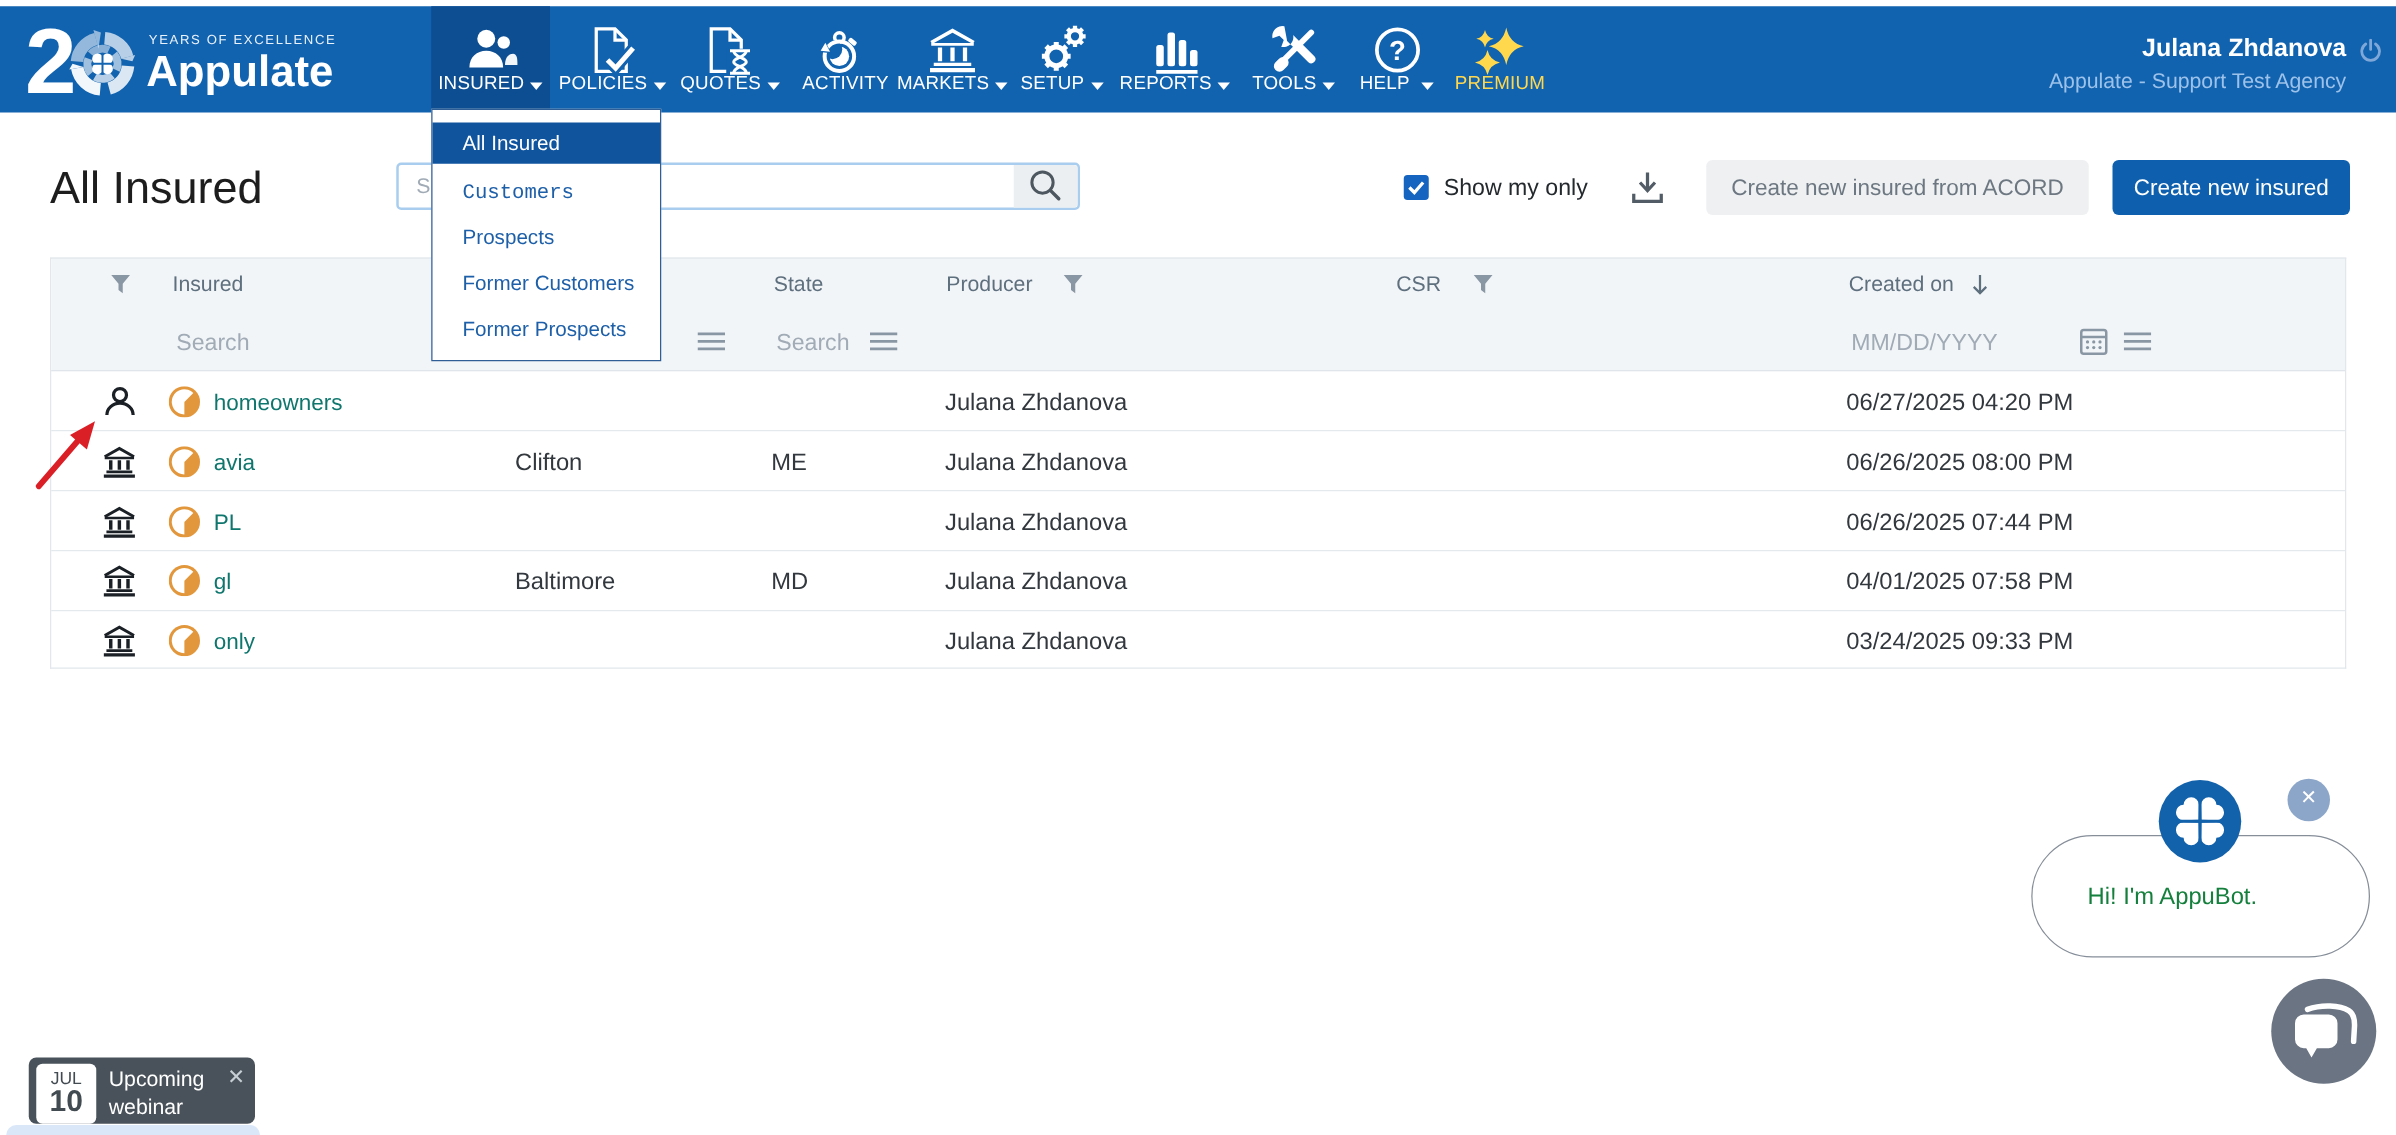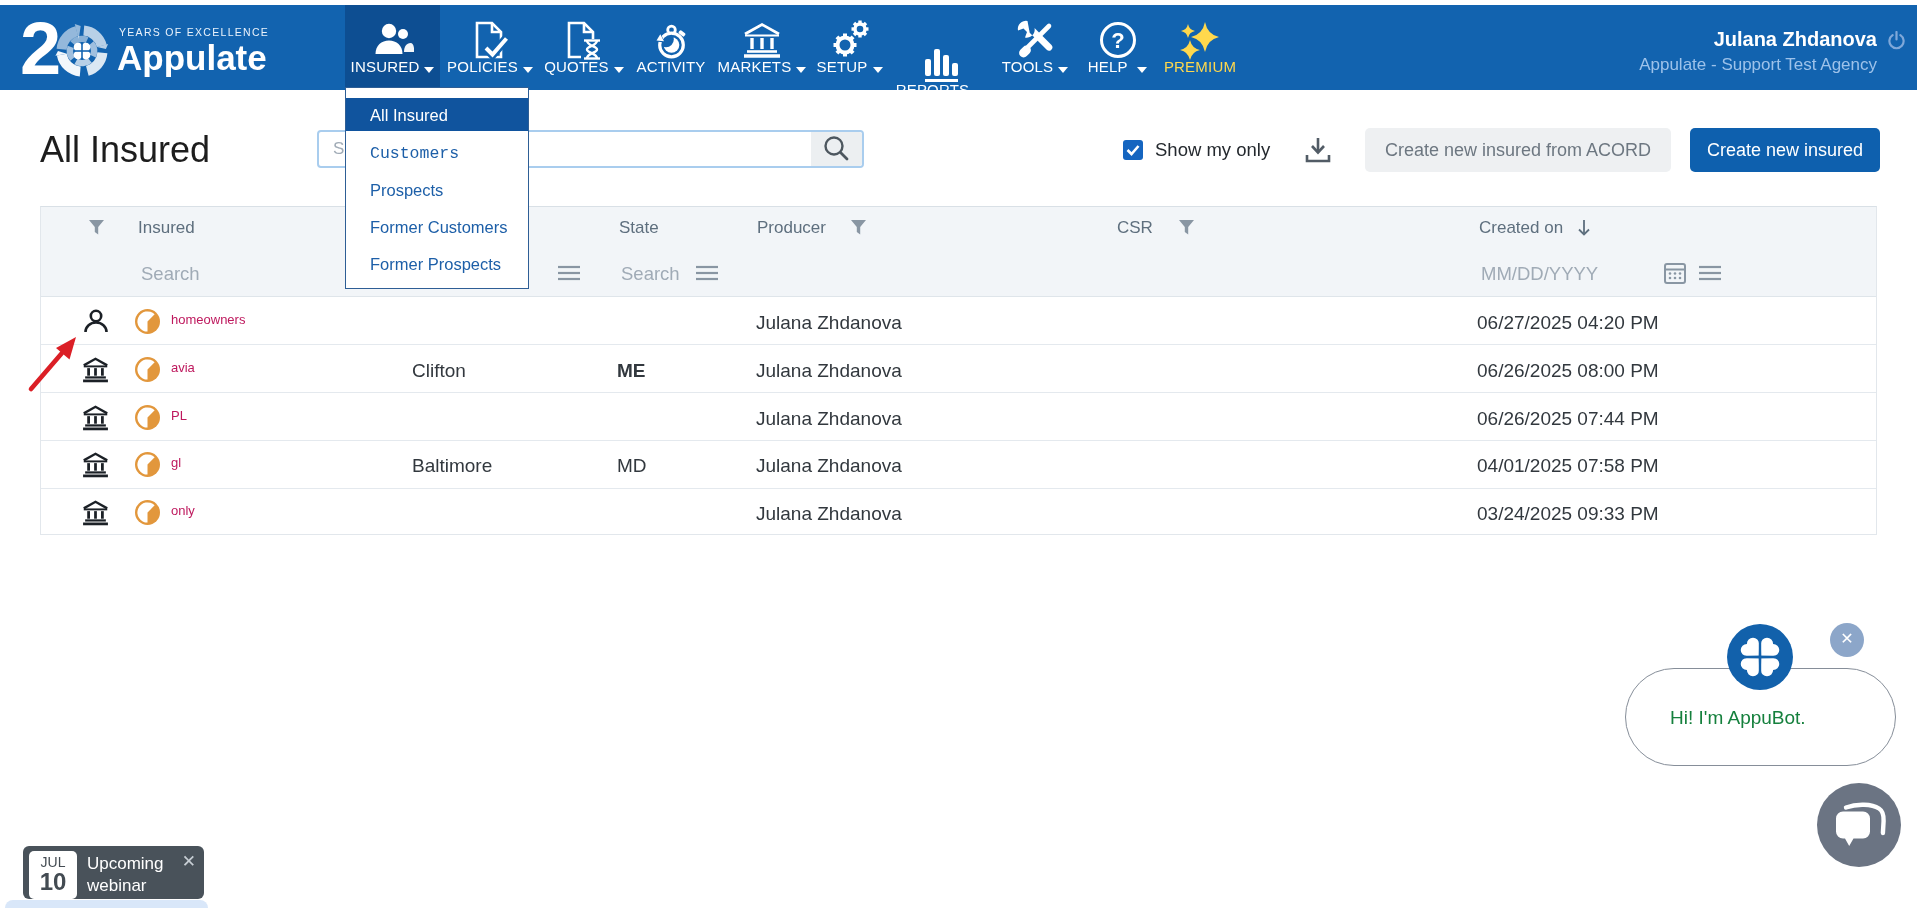--- a/index.html
+++ b/index.html
@@ -34,21 +34,21 @@
 #chklbl { position:absolute; left:1155px; top:139px; font-size:18.5px; color:#24292e; }
 #btn-acord { position:absolute; left:1365px; top:128px; width:306px; height:44px; background:#eef0f2; border-radius:5px; color:#6d7781; font-size:18px; text-align:center; line-height:44px; }
 #btn-new { position:absolute; left:1690px; top:128px; width:190px; height:44px; background:#0e60ae; border-radius:5px; color:#fff; font-size:18px; text-align:center; line-height:44px; }
 
 
 #tbl { position:absolute; left:40px; top:206px; width:1837px; height:329px; border:1px solid #e2e7ec; border-top:1px solid #d9e0e6; }
 #thead { position:absolute; left:0; top:0; width:1835px; height:90px; background:#f2f5f8; border-bottom:1px solid #dfe5ea; }
 .hcell { position:absolute; font-size:17px; color:#5e6f7e; white-space:nowrap; }
 .ph { position:absolute; font-size:18.5px; color:#a0abb6; }
 .row { position:absolute; left:0; width:1835px; height:48px; border-bottom:1px solid #e4e9ee; }
-.lnk { position:absolute; left:171px; font-size:13px; color:#be185d; }
+.lnk { position:absolute; left:171px; font-size:18px; color:#0f766e; }
 .dcell { position:absolute; font-size:19px; color:#32383e; white-space:nowrap; }
 
 
 #web { position:absolute; left:23px; top:846px; width:181px; height:53px; background:#49525a; border-radius:6px; }
 #webdate { position:absolute; left:6px; top:5px; width:48px; height:48px; background:#fff; border-radius:5px; text-align:center; }
 #webdate .m { font-size:14px; color:#434b52; margin-top:3px; }
 #webdate .d { font-size:24px; font-weight:bold; color:#434b52; margin-top:-2px; }
 #webtxt { position:absolute; left:64px; top:7px; color:#fff; font-size:17px; line-height:22px; }
 #webx { position:absolute; right:8px; top:5px; color:#c7ced4; font-size:17px; }
 #webstrip { position:absolute; left:5px; top:900px; width:203px; height:8px; background:#d9e7f9; border-radius:8px 8px 0 0; }
@@ -143,21 +143,21 @@
     <div class="ic">
       <svg width="38" height="40" viewBox="0 0 38 40">
         <path d="M6 3 h15 l9 9 v25 h-24 z" fill="none" stroke="#fff" stroke-width="2.6"></path>
         <path d="M21 3 v9 h9" fill="none" stroke="#fff" stroke-width="2.6"></path>
         <path d="M15 28 l6.5 6.5 l14 -16" fill="none" stroke="#1263af" stroke-width="9"></path>
         <path d="M15 28 l6.5 6.5 l14 -16" fill="none" stroke="#fff" stroke-width="4"></path>
       </svg>
     </div>
     <div class="lbl">POLICIES<span class="caret"></span></div>
   </div>
-  <div class="navitem" style="left:631px; width:80px; top:5px;">
+  <div class="navitem" style="left:631px; width:80px; top:5px;text-align:right;">
     <div class="ic">
       <svg width="40" height="40" viewBox="0 0 40 40">
         <circle cx="20.5" cy="10" r="3.8" fill="none" stroke="#fff" stroke-width="2.8"></circle>
         <rect x="27.5" y="11.5" width="7" height="3.8" rx="1.2" transform="rotate(38 31 13.4)" fill="#fff"></rect>
         <circle cx="20.5" cy="25" r="7.8" fill="#fff"></circle>
         <circle cx="15" cy="19.5" r="7.8" fill="#1263af"></circle>
         <circle cx="20.5" cy="25" r="11.8" fill="none" stroke="#fff" stroke-width="3.2"></circle>
         <polygon points="5,21.5 14,22.5 9.5,13.5" fill="#1263af"></polygon>
         <polygon points="5.5,20.5 13,21.3 9.3,14.2" fill="#fff"></polygon>
       </svg>
@@ -204,21 +204,21 @@
             <line x1="25" y1="3" x2="27.2" y2="5.2"></line>
               <line x1="34.8" y1="12.8" x2="37" y2="15"></line>
             <line x1="37" y1="3" x2="34.8" y2="5.2"></line>
               <line x1="27.2" y1="12.8" x2="25" y2="15"></line>
           </g>
         </g>
       </svg>
     </div>
     <div class="lbl">SETUP<span class="caret"></span></div>
   </div>
-  <div class="navitem" style="left:895px; width:90px; top:5px;margin-top:23px;">
+  <div class="navitem" style="left:895px; width:90px; top:5px;">
     <div class="ic">
       <svg width="38" height="40" viewBox="0 0 38 40">
         <g fill="#fff">
           <rect x="4" y="16" width="6" height="17" rx="2"></rect>
           <rect x="13" y="6" width="6" height="27" rx="2"></rect>
           <rect x="22" y="12" width="6" height="21" rx="2"></rect>
           <rect x="31" y="20" width="6" height="13" rx="2"></rect>
         </g>
         <line x1="4" y1="37.5" x2="37" y2="37.5" stroke="#fff" stroke-width="3"></line>
       </svg>
@@ -389,21 +389,21 @@
         <line x1="6" y1="30.5" x2="36" y2="30.5" stroke-width="3.2"></line>
         <line x1="3" y1="35.5" x2="39" y2="35.5" stroke-width="4"></line>
       </g>
     </svg>
     <svg class="abs" style="left:135px; top:357px;" width="25" height="25" viewBox="0 0 25 25">
       <circle cx="12.5" cy="12.5" r="12.5" fill="#e2973c"></circle>
       <path d="M12.5 12.5 L12.5 22.6 A 10.1 10.1 0 1 1 19.64 5.36 Z" fill="#fff"></path>
     </svg>
     <a class="lnk" style="top:360px;">avia</a>
     <div class="dcell" style="left:412px; top:360px;">Clifton</div>
-    <div class="dcell" style="left:617px; top:360px;font-weight:bold;">ME</div>
+    <div class="dcell" style="left:617px; top:360px;">ME</div>
     <div class="dcell" style="left:756px; top:360px;">Julana Zhdanova</div>
     <div class="dcell" style="left:1477px; top:360px;">06/26/2025 08:00 PM</div>
 
     <svg class="abs" style="left:81px; top:403px;" width="29" height="29" viewBox="0 0 42 38">
       <g stroke="#1b2026" fill="none">
         <path d="M4 13 L21 3.5 L38 13" stroke-width="3.4"></path>
         <line x1="4" y1="14.5" x2="38" y2="14.5" stroke-width="2.8"></line>
         <line x1="11" y1="17" x2="11" y2="28" stroke-width="4"></line>
         <line x1="21" y1="17" x2="21" y2="28" stroke-width="4"></line>
         <line x1="31" y1="17" x2="31" y2="28" stroke-width="4"></line>

